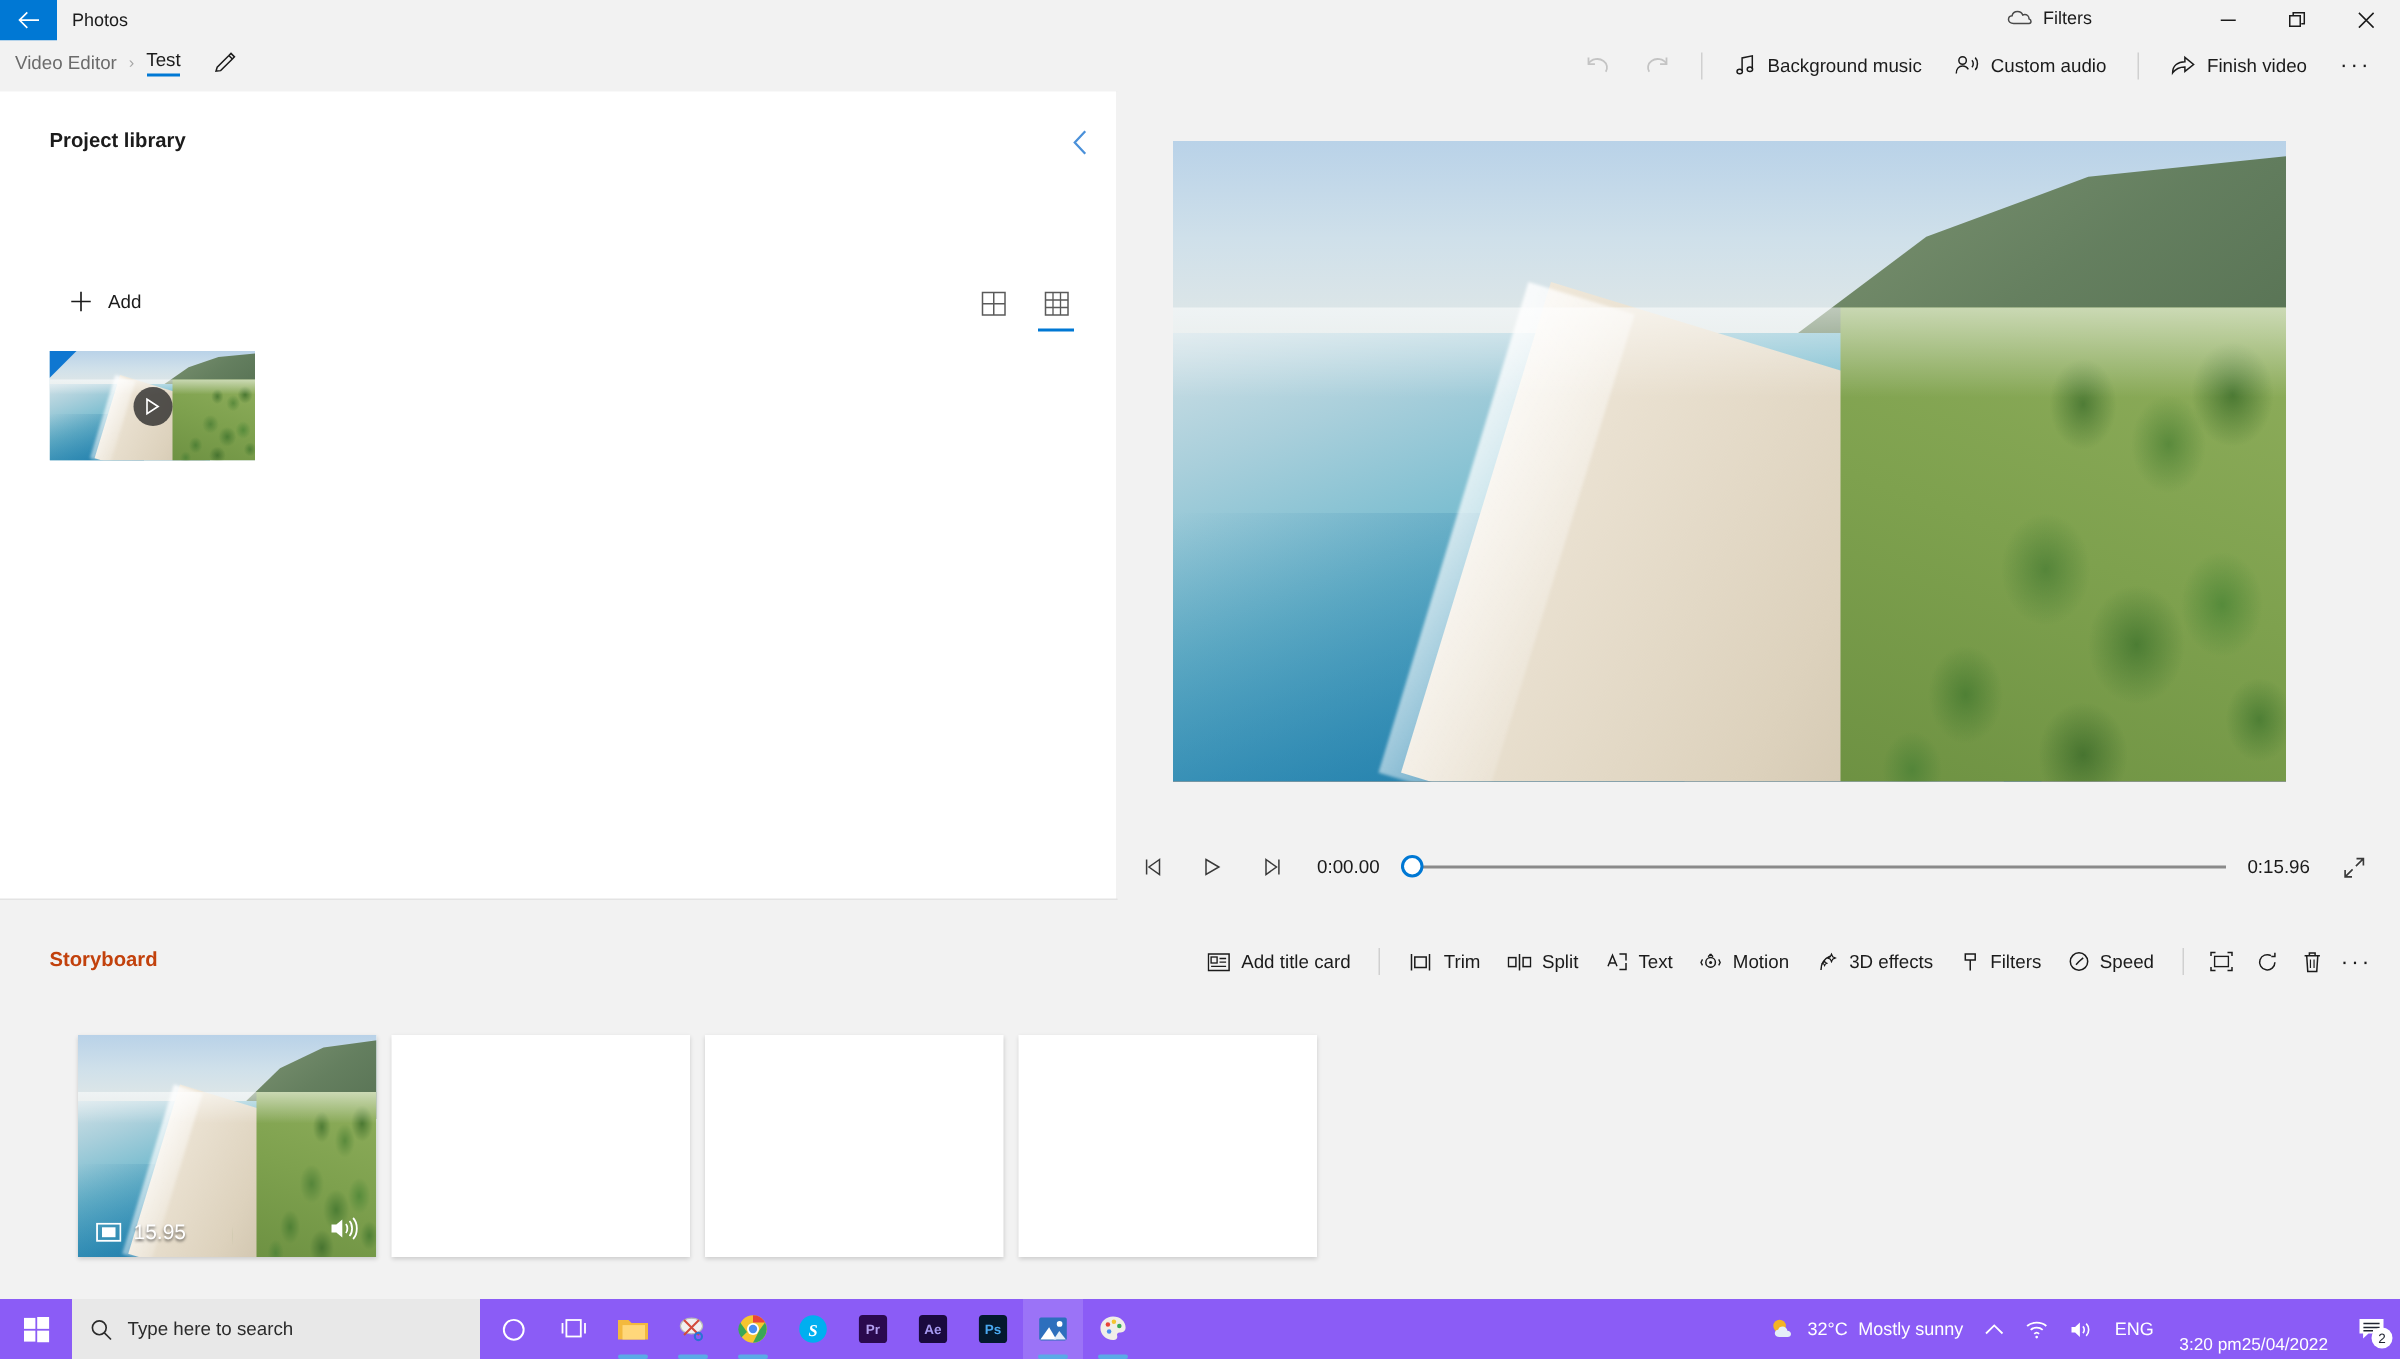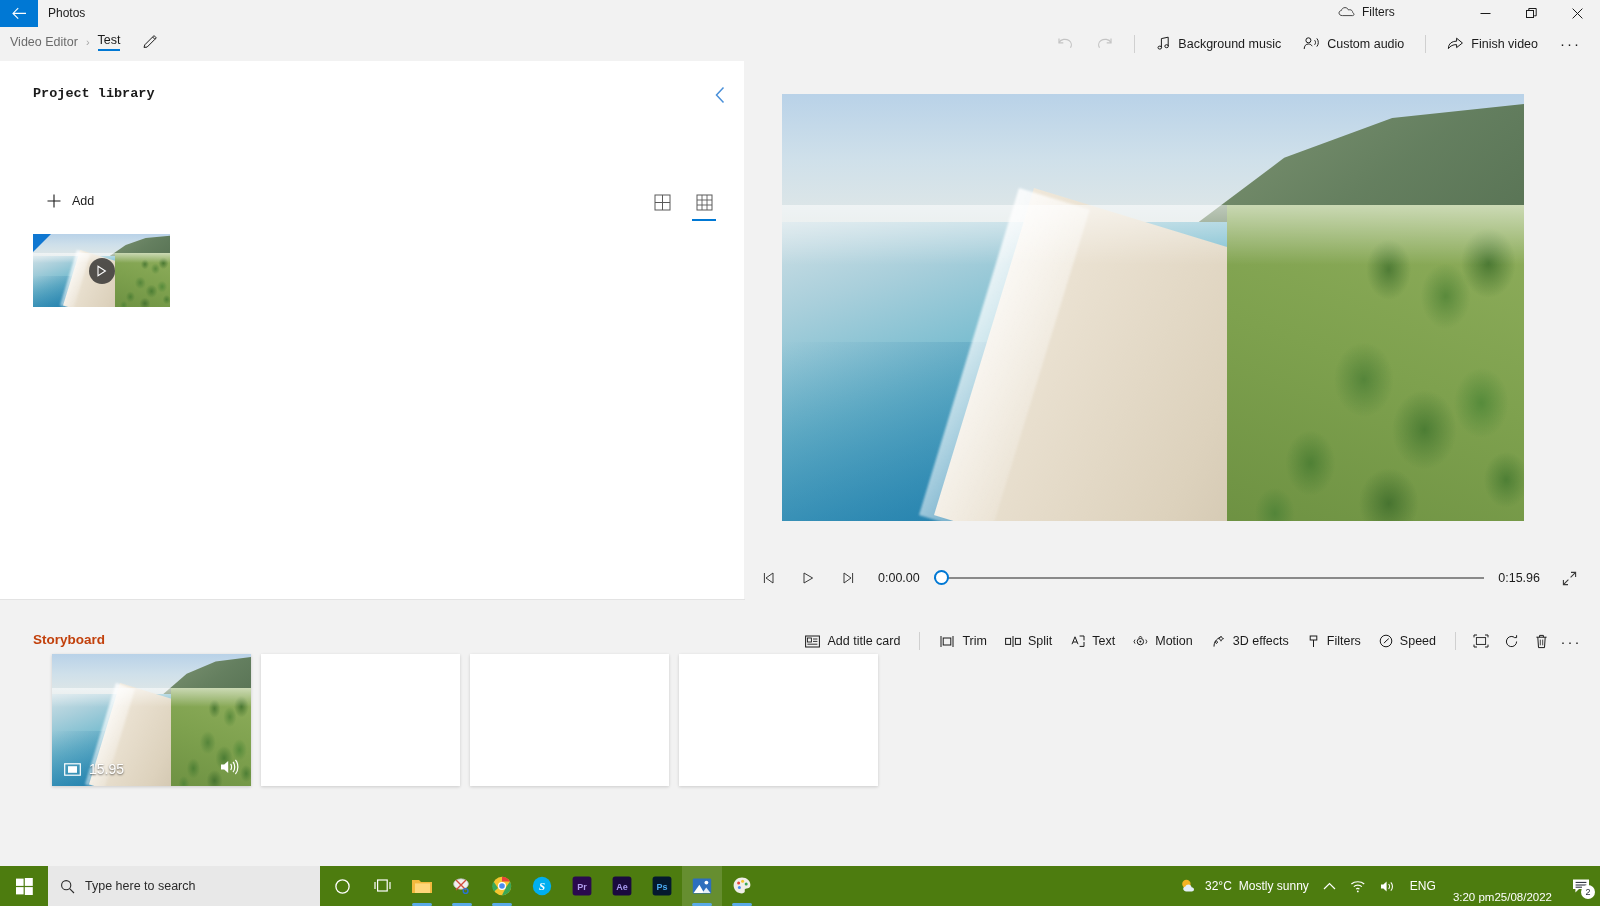--- a/index.html
+++ b/index.html
@@ -31,21 +31,21 @@
   .editpen{margin-left:14px;cursor:pointer;display:flex;align-items:center;}
 
   .cmdright{position:absolute;right:8px;top:0;height:33px;display:flex;align-items:center;gap:0px;}
   .cbtn{display:flex;align-items:center;gap:7px;height:33px;padding:0 11px;font-size:12.5px;color:#1b1b1b;cursor:pointer;white-space:nowrap;}
   .cbtn.disabled{color:#c4c4c4;cursor:default;}
   .vsep{width:1px;height:18px;background:#d0d0d0;margin:0 10px;}
 
   
   .library{position:absolute;left:0;top:61px;width:744px;height:538px;background:#ffffff;
            border-right:1px solid #e3e3e3;border-bottom:1px solid #e3e3e3;}
-  .lib-title{position:absolute;left:33px;top:25px;font-size:13.5px;font-weight:bold;color:#1b1b1b;font-family:Liberation Mono, monospace;}
+  .lib-title{position:absolute;left:33px;top:25px;font-size:13.5px;font-weight:bold;color:#1b1b1b;}
   .collapse{position:absolute;right:10px;top:20px;width:28px;height:28px;display:flex;align-items:center;justify-content:center;cursor:pointer;}
   .addbtn{position:absolute;left:40px;top:128px;display:flex;align-items:center;gap:10px;font-size:12.5px;color:#1b1b1b;cursor:pointer;padding:4px 6px;}
   .viewtoggles{position:absolute;right:27px;top:128px;display:flex;gap:16px;}
   .vt{width:26px;height:26px;display:flex;align-items:center;justify-content:center;cursor:pointer;position:relative;}
   .vt .sel{position:absolute;left:1px;right:1px;bottom:-6px;height:2px;background:#0078d4;}
 
   .libthumb{position:absolute;left:33px;top:173px;width:137px;height:73px;overflow:hidden;cursor:pointer;}
   .corner{position:absolute;left:0;top:0;width:0;height:0;border-left:18px solid #0f77d1;border-bottom:18px solid transparent;z-index:3;}
   .playbadge{position:absolute;left:50%;top:50%;transform:translate(-50%,-50%);
              width:26px;height:26px;border-radius:50%;background:rgba(40,40,40,.78);
@@ -97,29 +97,29 @@
               background:#ffffff;border:2.4px solid #0078d4;box-sizing:border-box;}
 
   
   .storyboard{position:absolute;left:0;top:600px;width:1600px;height:246px;background:#f2f2f2;}
   .sb-title{position:absolute;left:33px;top:32px;font-size:13.5px;font-weight:bold;color:#c2410c;}
   .sb-tools{position:absolute;right:14px;top:28px;display:flex;align-items:center;}
   .tbtn{display:flex;align-items:center;gap:7px;height:26px;padding:0 9px;font-size:12.5px;color:#1b1b1b;cursor:pointer;white-space:nowrap;}
   .ibtn{width:30px;height:26px;display:flex;align-items:center;justify-content:center;cursor:pointer;}
 
   .clips{position:absolute;left:52px;top:54px;display:flex;gap:10px;}
-  .clip{width:199px;height:132px;background:#ffffff;box-shadow:0 1px 3px rgba(0,0,0,.16);position:relative;cursor:pointer;}
+  .clip{width:199px;height:148px;background:#ffffff;box-shadow:0 1px 3px rgba(0,0,0,.16);position:relative;cursor:pointer;margin-top:36px;}
   .clip.filled{overflow:hidden;}
   .clipmeta{position:absolute;left:0;right:0;bottom:0;height:34px;display:flex;align-items:center;
             justify-content:space-between;padding:0 12px;z-index:5;}
   .cliplen{display:flex;align-items:center;gap:8px;color:#ffffff;font-size:14px;
            text-shadow:0 1px 2px rgba(0,0,0,.6);}
 
   
-  .taskbar{position:absolute;left:0;bottom:0;width:1600px;height:40px;background:#4d7c0f;}
+  .taskbar{position:absolute;left:0;bottom:0;width:1600px;height:40px;background:#8b5cf6;}
   .startbtn{width:48px;height:40px;display:flex;align-items:center;justify-content:center;cursor:pointer;}
   .searchbox{position:absolute;left:48px;top:0;width:272px;height:40px;background:#e8e8e8;
              display:flex;align-items:center;gap:10px;padding:0 12px;box-sizing:border-box;cursor:text;}
   .searchbox span{font-size:12.5px;color:#2b2b2b;}
   .tbicons{position:absolute;left:322px;top:0;height:40px;display:flex;align-items:center;}
   .tbi{width:40px;height:40px;display:flex;align-items:center;justify-content:center;cursor:pointer;position:relative;}
   .tbi .run{position:absolute;left:10px;right:10px;bottom:0;height:3px;background:#5aa9e6;border-radius:2px;}
   .tbi.active{background:rgba(255,255,255,.14);}
   .tray{position:absolute;right:0;top:0;height:40px;display:flex;align-items:flex-end;gap:0;}
   .tray-item{display:flex;align-items:center;gap:7px;height:40px;padding:0 7px;color:#ffffff;font-size:12px;cursor:pointer;}
@@ -605,21 +605,21 @@
       </div>
       <div class="tray-item">
         <svg width="16" height="13" viewBox="0 0 16 13">
           <path d="M1 4.6 H3.4 L6.6 1.6 V11.4 L3.4 8.4 H1 Z" fill="#ffffff"></path>
           <path d="M8.6 4.2 C9.8 5.4 9.8 7.6 8.6 8.8 M10.8 2.4 C13 4.6 13 8.4 10.8 10.6" fill="none" stroke="#ffffff" stroke-width="1.1"></path>
         </svg>
       </div>
       <div class="tray-item">ENG</div>
       <div class="clock">
         <span>3:20 pm</span>
-        <span>25/08/2022</span>
+        <span>25/04/2022</span>
       </div>
       <div class="notif">
         <svg width="18" height="16" viewBox="0 0 18 16">
           <path d="M1 1.4 H17 V11 H7 L3.4 14.4 V11 H1 Z" fill="#ffffff"></path>
           <path d="M3.6 4.4 H14.4 M3.6 7 H14.4 M3.6 9.2 H10" stroke="#1f2430" stroke-width="1"></path>
         </svg>
         <span class="badge">2</span>
       </div>
     </div>
   </div>

